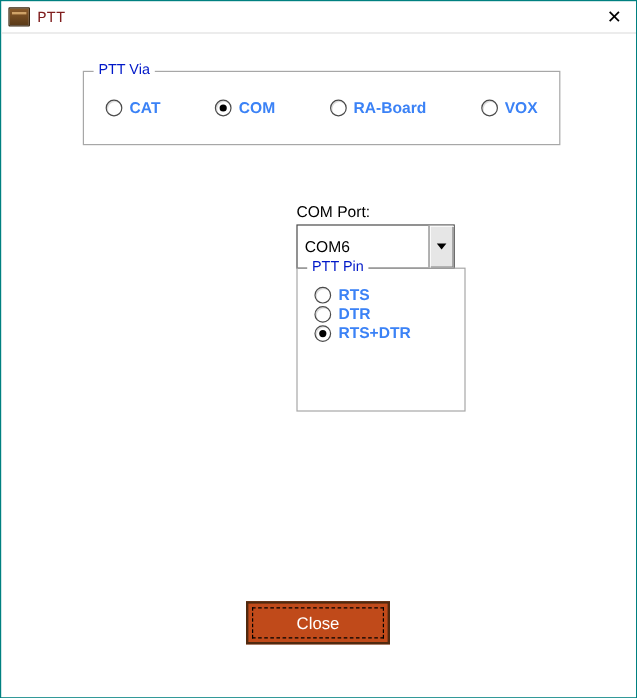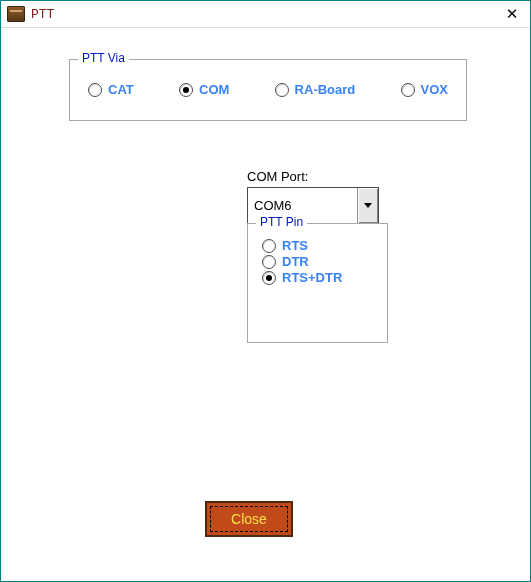--- a/index.html
+++ b/index.html
@@ -179,31 +179,31 @@
     top: 14px;
     display: flex;
     flex-direction: column;
     gap: 1px;
   }
 
   .close-btn {
     position: absolute;
     left: 204px;
     top: 474px;
-    width: 88px;
+    width: 120px;
     height: 36px;
     background: #c04a1a;
     border: 2px solid #502a10;
     box-sizing: border-box;
     cursor: pointer;
     display: flex;
     align-items: center;
     justify-content: center;
     font-size: 14px;
-    color: #fde047;
+    color: #ffffff;
   }
   .close-btn::before {
     content: "";
     position: absolute;
     left: 3px; right: 3px; top: 3px; bottom: 3px;
     border: 1px dashed #000;
     pointer-events: none;
   }
 </style>
 </head>

